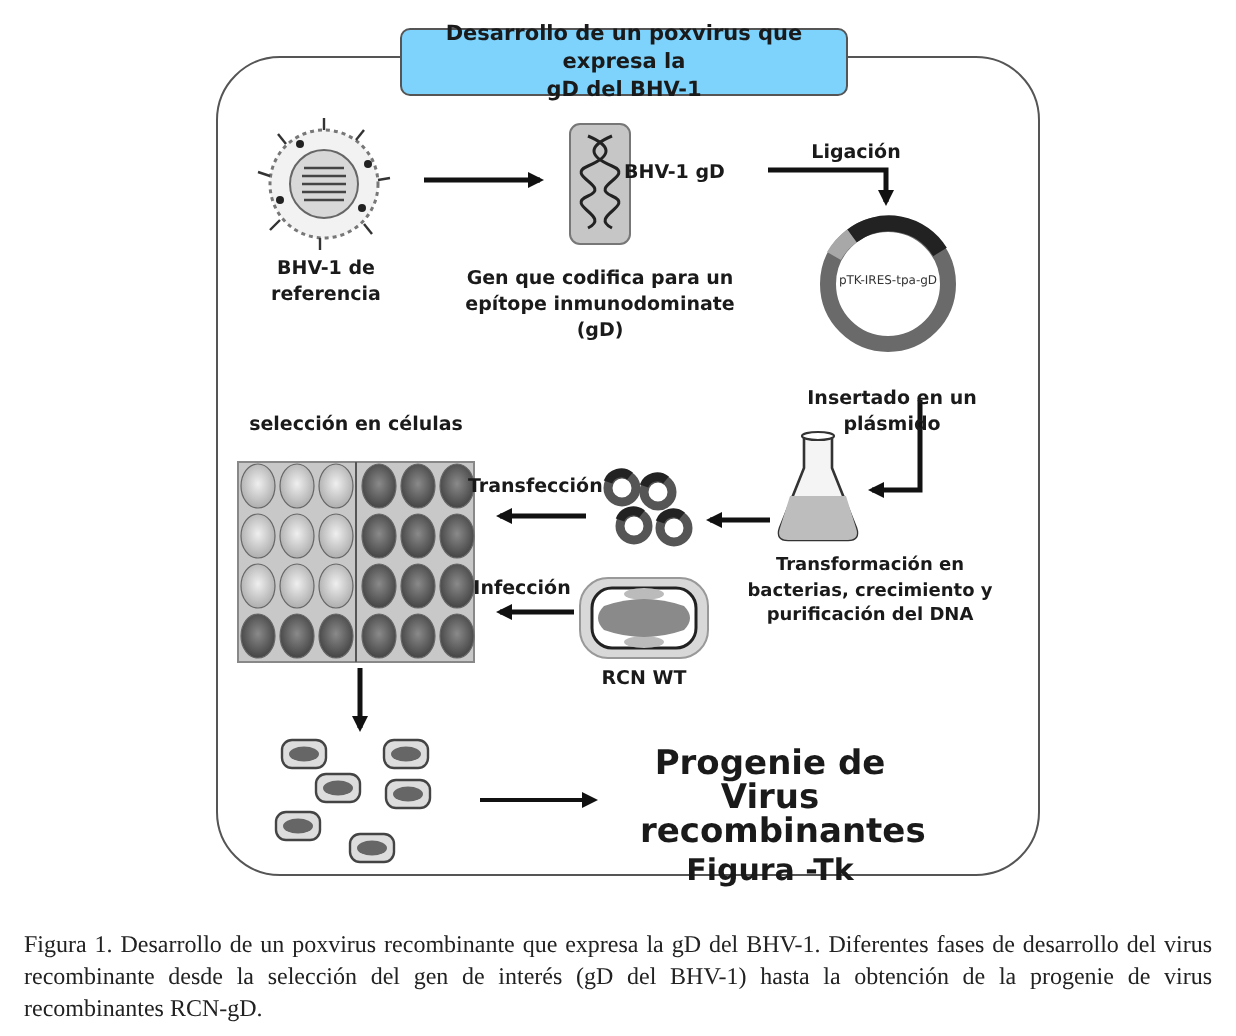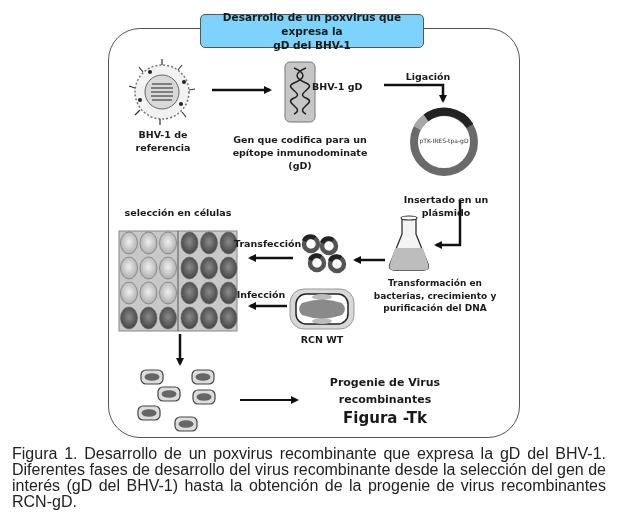--- a/index.html
+++ b/index.html
@@ -6,24 +6,24 @@
   body { width: 618px; height: 518px; position: relative; overflow: hidden;
          font-family: "DejaVu Sans", sans-serif; color: #1a1a1a; }
   .frame { position: absolute; left: 108px; top: 28px; width: 410px; height: 408px;
            border: 1.3px solid #555; border-radius: 32px; }
   .title-box { position: absolute; left: 200px; top: 14px; width: 222px; height: 32px;
                background: #7dd3fc; border: 1.3px solid #555; border-radius: 5px;
                font-weight: bold; font-size: 10.5px; text-align: center; line-height: 14px;
                display: flex; align-items: center; justify-content: center; flex-direction: column; }
   .lbl { position: absolute; font-weight: bold; font-size: 9.5px; line-height: 13px;
          text-align: center; color: #1a1a1a; }
-  .big { font-size: 11px; line-height: 17px; }
+  .big { font-size: 17px; line-height: 17px; }
   .bigger { font-size: 15px; line-height: 20px; }
-  .caption { position: absolute; left: 12px; top: 446px; width: 594px;
-             font-family: Liberation Sans, sans-serif; font-size: 16px; line-height: 16px;
+  .caption { position: absolute; left: 12px; top: 464px; width: 594px;
+             font-family: Liberation Serif, serif; font-size: 12px; line-height: 16px;
              text-align: justify; color: #222; }
   svg { position: absolute; left: 0; top: 0; }
 </style>
 </head>
 <body>
 
 <div class="frame"></div>
 
 <svg width="618" height="518" viewBox="0 0 618 518">
   <defs>

